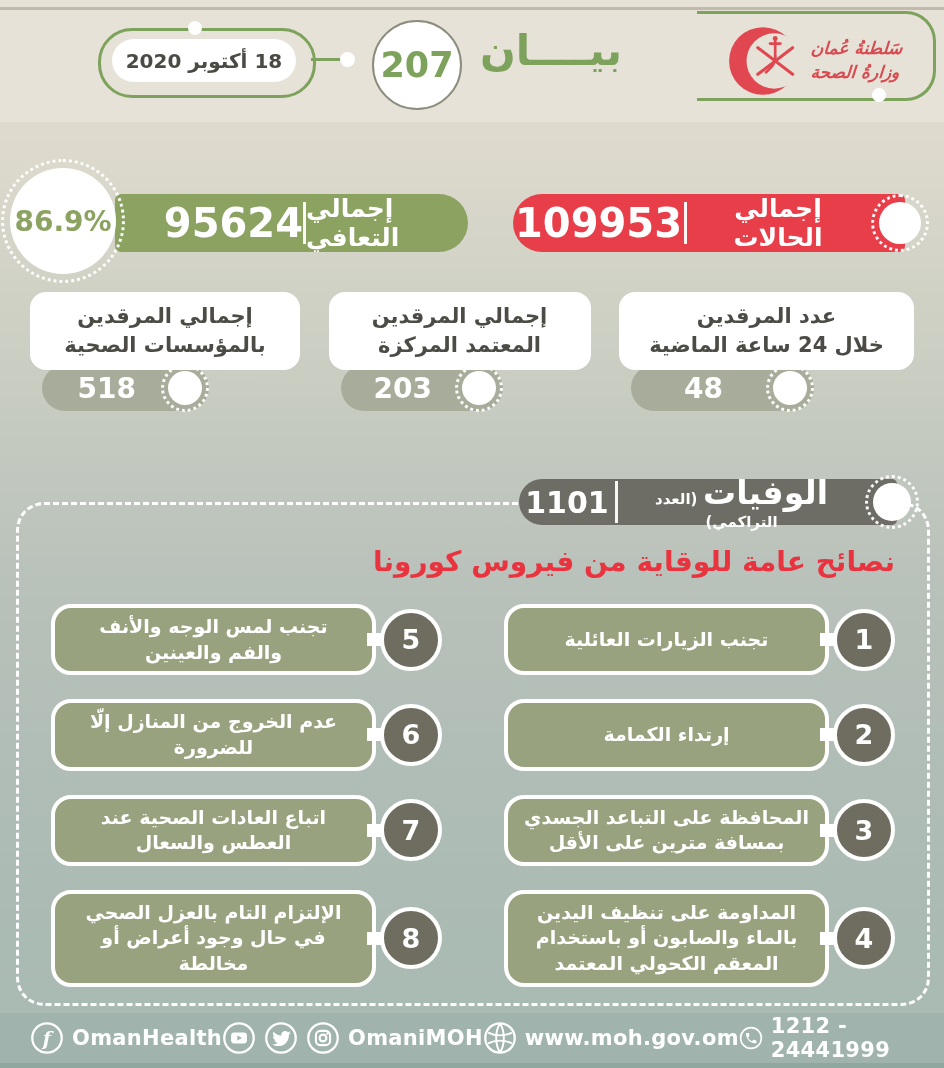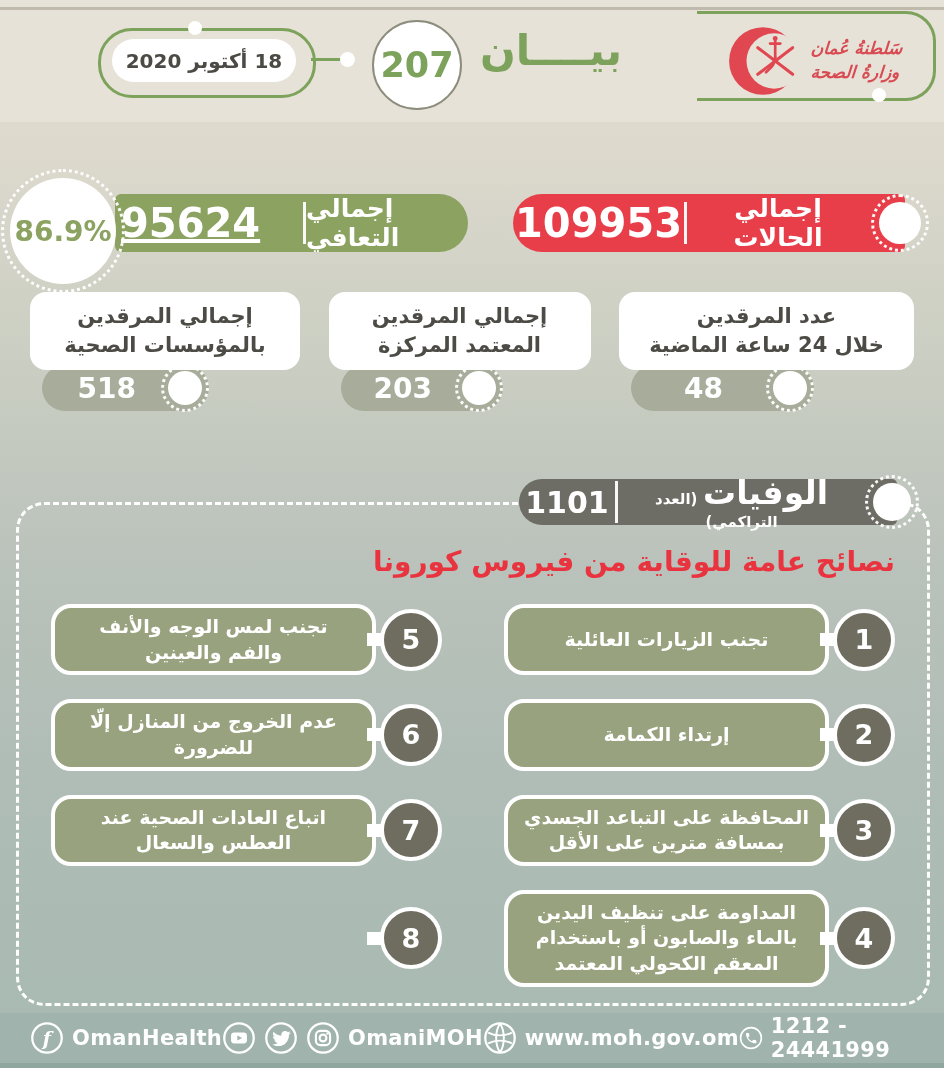--- a/index.html
+++ b/index.html
@@ -34,22 +34,22 @@
   .main{position:absolute;top:122px;left:0;right:0;height:896px;}
   .bar{position:absolute;height:58px;display:flex;direction:rtl;align-items:center;color:#fff;font-weight:bold;}
   .bar-sep{width:3px;height:42px;background:rgba(255,255,255,.95);flex:none;}
   .end-dot{position:absolute;right:-16px;top:50%;transform:translateY(-50%);width:42px;height:42px;background:#fff;border-radius:50%;z-index:2;}
   .end-dot::after{content:"";position:absolute;inset:-8px;border:3px dotted rgba(255,255,255,.95);border-radius:50%;}
   .red-bar{top:72px;right:39px;width:392px;background:#e73e49;border-radius:29px 6px 6px 29px;}
   .red-bar .bar-label{width:182px;padding-right:36px;font-size:25px;text-align:center;flex:none;}
   .red-bar .bar-num{flex:1;text-align:center;font-size:40px;direction:ltr;}
   .green-bar{top:72px;left:115px;width:353px;background:#8ba261;border-radius:6px 29px 29px 6px;}
   .green-bar .bar-label{width:162px;font-size:25px;text-align:left;flex:none;}
-  .green-bar .bar-num{flex:1;text-align:left;font-size:40px;direction:ltr;padding-left:6px;text-decoration:underline;}
-  .percent-circle{position:absolute;top:56px;left:10px;width:106px;height:106px;background:#fff;border-radius:50%;
+  .green-bar .bar-num{flex:1;text-align:right;font-size:40px;direction:ltr;padding-left:6px;}
+  .percent-circle{position:absolute;top:46px;left:10px;width:106px;height:106px;background:#fff;border-radius:50%;
     display:flex;align-items:center;justify-content:center;color:#8ba261;font-size:28px;font-weight:bold;direction:ltr;z-index:2;}
   .percent-circle::after{content:"";position:absolute;inset:-9px;border:3px dotted rgba(255,255,255,.95);border-radius:50%;}
   .stats-row{position:absolute;top:170px;left:0;right:0;padding:0 30px;display:flex;direction:rtl;justify-content:space-between;}
   .stat-box{display:flex;flex-direction:column;}
   .stat-box.w1{width:295px;}.stat-box.w2{width:262px;}.stat-box.w3{width:270px;}
   .stat-label{background:#fff;border-radius:16px;min-height:78px;display:flex;flex-direction:column;justify-content:center;
     text-align:center;font-size:21px;font-weight:bold;color:#4c4b45;line-height:1.4;z-index:2;}
   .stat-pill{margin-top:-5px;align-self:flex-end;margin-left:12px;width:62%;height:46px;background:#a7ac9b;border-radius:23px;
     position:relative;display:flex;align-items:center;justify-content:center;direction:ltr;z-index:1;}
   .stat-pill .pill-num{flex:1;text-align:center;margin-right:38px;color:#fff;font-size:28px;font-weight:bold;}
@@ -246,20 +246,23 @@
           <div class="advice-link"></div>
           <div class="advice-pill">
               <span>المداومة على تنظيف اليدين بالماء والصابون أو باستخدام المعقم الكحولي المعتمد</span>
             </div>
         </div>
         <div class="advice-item">
           <div class="advice-num">
               <span>8</span>
             </div>
           <div class="advice-link"></div>
+          <div class="advice-pill">
+              <span>الإلتزام التام بالعزل الصحي في حال وجود أعراض أو مخالطة</span>
+            </div>
         </div>
       </div>
 
       <div class="advice-msg">
         <div>بالتزامنا بارتداء الكمامة وبالتباعد الاجتماعي والجسدي</div>
         <div>سنقي أنفسنا وأسرنا ومجتمعنا من فيروس كورونا إن شاء الله</div>
       </div>
     </div>
   </div>
 

